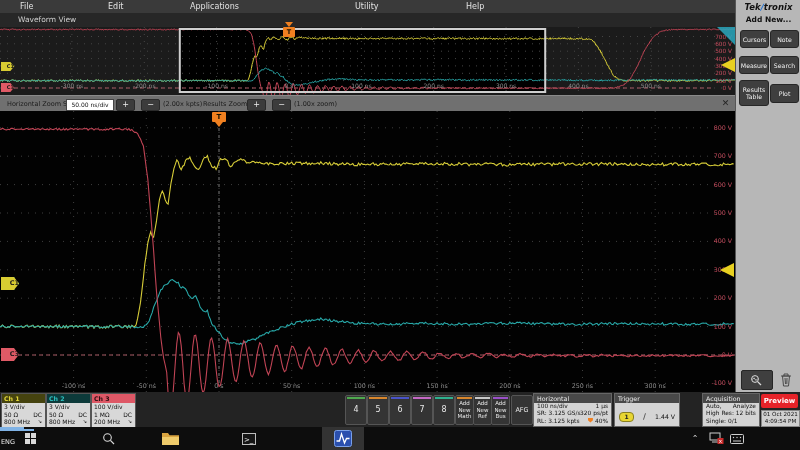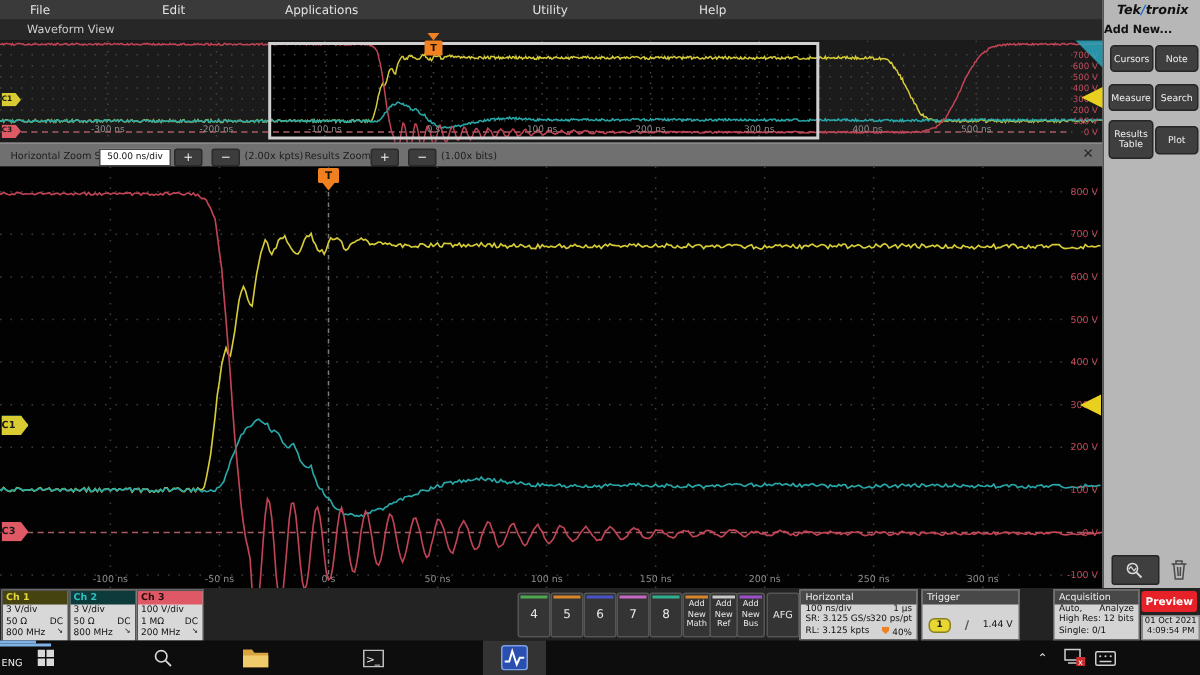--- a/index.html
+++ b/index.html
@@ -19,21 +19,21 @@
   .zinput{position:absolute;top:2.5px;width:46px;height:10px;line-height:10px;background:#fff;border:1px solid #444;
           font-size:6px;color:#111;text-align:center;}
   .zbtn{position:absolute;top:2.5px;width:17px;height:10px;line-height:10px;background:#3c3c3c;border:1px solid #2a2a2a;
         border-radius:2px;color:#eee;font-size:8px;text-align:center;}
   #zclose{position:absolute;top:1px;left:719px;width:13px;height:13px;line-height:13px;text-align:center;
           color:#242424;font-size:9px;font-weight:bold;}
   
   #rightpanel{position:absolute;left:735px;top:0;width:65px;height:392px;background:#b7b7b7;border-left:1px solid #555;}
   #brand{position:absolute;left:0;top:2px;width:65px;text-align:center;font-size:8.5px;font-weight:bold;color:#111;font-style:italic;}
   #brand .slash{color:#1a6fd4;font-weight:bold;}
-  #addnew{position:absolute;left:0;top:15px;width:65px;font-size:7.5px;font-weight:bold;color:#111;}
+  #addnew{position:absolute;left:0;top:15px;width:65px;text-align:center;font-size:7.5px;font-weight:bold;color:#111;}
   .rp-btn{position:absolute;background:#3f3f3f;border:1px solid #262626;border-radius:3px;color:#f0f0f0;
           font-size:6.2px;text-align:center;display:flex;align-items:center;justify-content:center;white-space:pre-line;line-height:7px;}
   #tools-zoom{position:absolute;left:5px;top:370px;width:30px;height:18px;background:#3f3f3f;border:1px solid #262626;border-radius:2px;
               display:flex;align-items:center;justify-content:center;}
   #tools-trash{position:absolute;left:40px;top:371px;width:20px;height:16px;display:flex;align-items:center;justify-content:center;}
   
   #bottombar{position:absolute;left:0;top:392px;width:800px;height:35px;background:#232323;}
   .badge{position:absolute;top:1px;width:43px;height:33px;border:1px solid #555;background:#d8d8d8;}
   .badge .hd{height:9px;line-height:9px;font-size:6.3px;font-weight:bold;padding-left:2px;}
   .badge .rw{position:relative;height:7.6px;line-height:7.6px;font-size:6px;color:#111;padding:0 3px 0 2px;}
@@ -56,21 +56,21 @@
   #tposflag{display:inline-block;width:5px;height:5px;background:#f08020;margin-right:2px;
             clip-path:polygon(0 0,100% 0,100% 55%,50% 100%,0 55%);}
   #previewbtn{position:absolute;left:761px;top:2px;width:37px;height:14px;line-height:14px;background:#e62228;
               border-radius:2px;color:#fff;font-size:7px;font-weight:bold;text-align:center;}
   #datebox{position:absolute;left:761px;top:18px;width:37px;height:15px;background:#d0d0d0;border:1px solid #888;
            font-size:5.6px;line-height:7px;color:#111;text-align:center;}
   
   #taskbar{position:absolute;left:0;top:427px;width:800px;height:23px;background:#0d0d0d;}
   .tb{position:absolute;display:flex;align-items:center;justify-content:center;}
   
-  .cmark{position:absolute;font-weight:bold;color:#1a1a1a;text-align:left;
+  .cmark{position:absolute;font-weight:bold;color:#1a1a1a;text-align:right;
          clip-path:polygon(0 0,72% 0,100% 50%,72% 100%,0 100%);}
   .tflagbox{position:absolute;background:#f08020;border-radius:1px;color:#1a1200;font-size:7px;font-weight:bold;
             text-align:center;}
   .tri{position:absolute;width:0;height:0;}
 </style>
 </head>
 <body>
 
 <div id="app">
 
@@ -134,21 +134,21 @@
 
   <div id="ztoolbar">
     <span class="ztxt" style="left:7px">Horizontal Zoom Scale</span>
     <div class="zinput" style="left:66px">50.00 ns/div</div>
     <div class="zbtn" style="left:116px">+</div>
     <div class="zbtn" style="left:141px">−</div>
     <span class="ztxt" style="left:163px">(2.00x kpts)</span>
     <span class="ztxt" style="left:203px">Results Zoom</span>
     <div class="zbtn" style="left:247px">+</div>
     <div class="zbtn" style="left:272px">−</div>
-    <span class="ztxt" style="left:294px">(1.00x bits)</span>
+    <span class="ztxt" style="left:294px">(1.00x zoom)</span>
     <div id="zclose">✕</div>
   </div>
 
   <div id="mainview">
       <svg width="735" height="281" viewBox="0 0 735 281">
         <rect x="0" y="0" width="735" height="281" fill="#020202"></rect>
         <line x1="73.6" y1="0" x2="73.6" y2="281" stroke="#3e3e3e" stroke-width="1" stroke-dasharray="1 6"></line>
         <line x1="146.3" y1="0" x2="146.3" y2="281" stroke="#3e3e3e" stroke-width="1" stroke-dasharray="1 6"></line>
         <line x1="219.0" y1="0" x2="219.0" y2="281" stroke="#3e3e3e" stroke-width="1" stroke-dasharray="1 6"></line>
         <line x1="291.7" y1="0" x2="291.7" y2="281" stroke="#3e3e3e" stroke-width="1" stroke-dasharray="1 6"></line>

